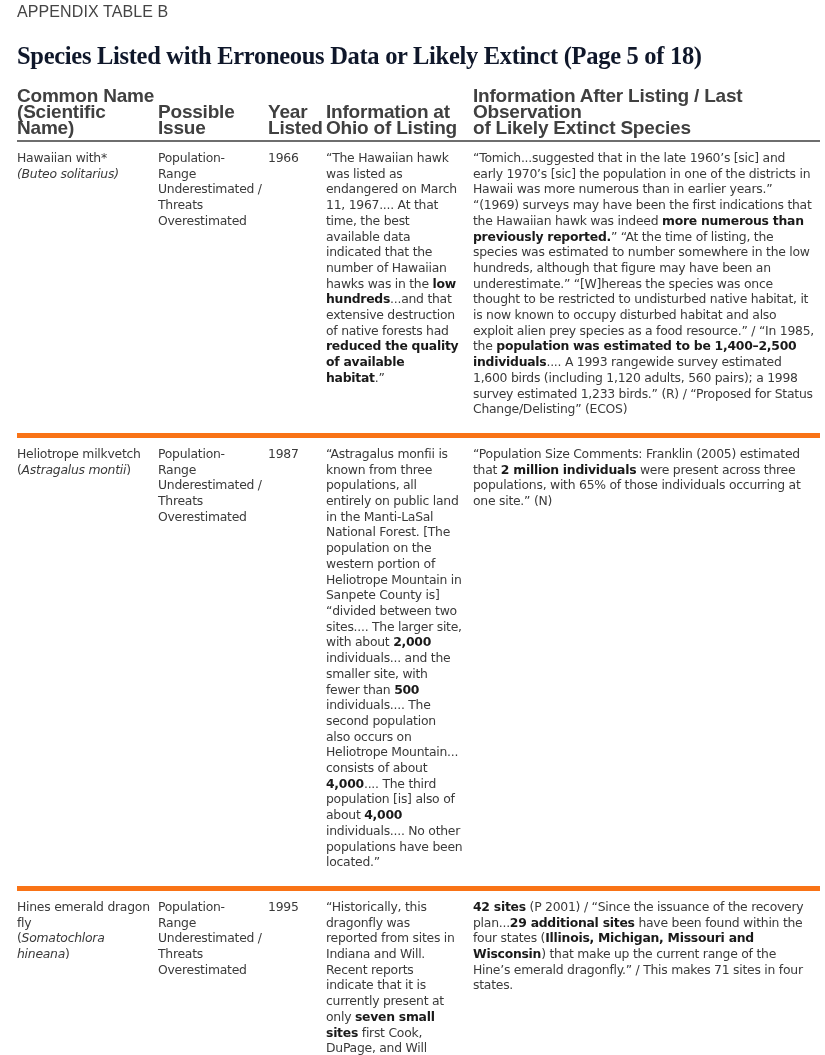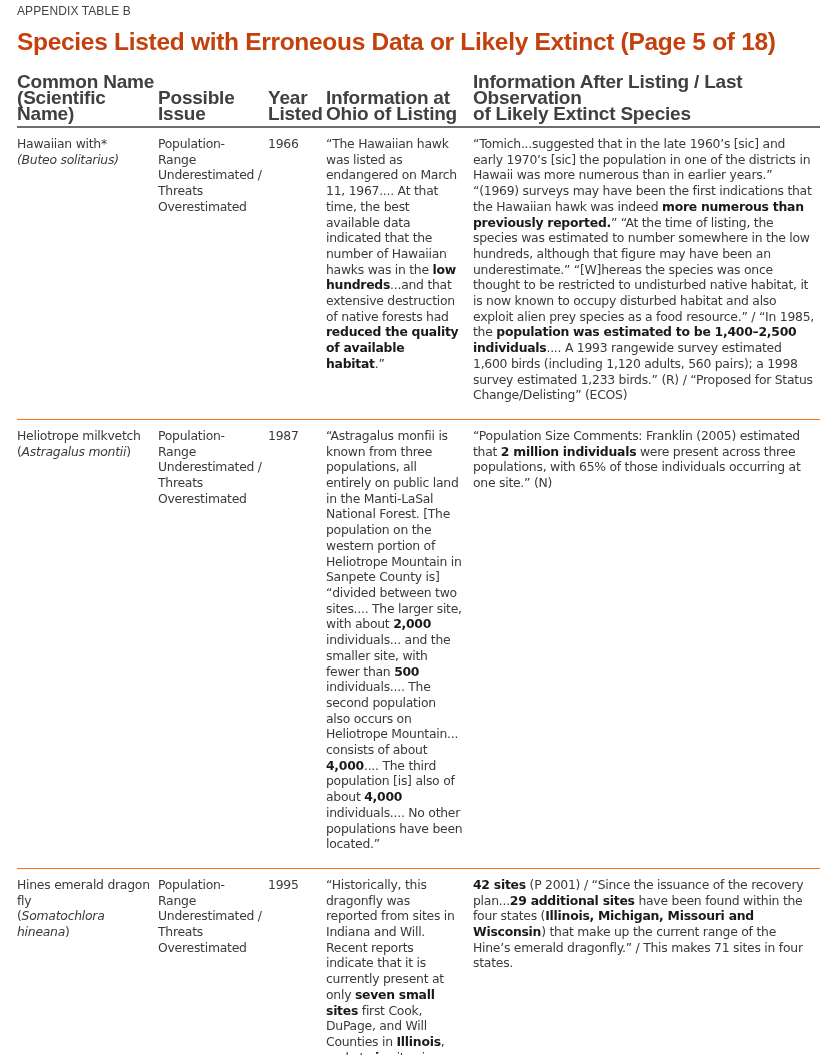--- a/index.html
+++ b/index.html
@@ -4,27 +4,27 @@
 <style>
   html, body { margin: 0; padding: 0; background: #ffffff; }
   body {
     width: 825px; height: 1055px; overflow: hidden;
     font-family: "DejaVu Sans", sans-serif;
     color: #2b2b2b;
   }
   .page { position: relative; padding: 0 0 0 17px; }
   .eyebrow {
     font-family: "Liberation Sans", sans-serif;
-    font-size: 12px; letter-spacing: 0.1px; color: #444;
+    font-size: 16px; letter-spacing: 0.1px; color: #444;
     padding-top: 3px; height: 17px; line-height: 17px;
   }
   .title {
-    font-family: Liberation Sans, sans-serif;
-    font-weight: bold; font-size: 24.5px; color: #c2410c;
-    margin-top: 7px; letter-spacing: -0.3px; line-height: 30px;
+    font-family: Liberation Serif, serif;
+    font-weight: bold; font-size: 24.5px; color: #0f172a;
+    margin-top: 21px; letter-spacing: -0.3px; line-height: 30px;
   }
   table {
     border-collapse: collapse; table-layout: fixed;
     width: 803px; margin-top: 17px;
   }
   col.c1 { width: 141px; }
   col.c2 { width: 110px; }
   col.c3 { width: 58px; }
   col.c4 { width: 147px; }
   col.c5 { width: 347px; }
@@ -33,21 +33,21 @@
     font-weight: bold; font-size: 19px; line-height: 16px;
     color: #404040; text-align: left; vertical-align: bottom;
     padding: 0 0 4px 0; border-bottom: 2px solid #6e6e6e;
     letter-spacing: -0.2px;
   }
   tbody td {
     font-size: 12.4px; line-height: 15.7px; color: #3a3a3a;
     vertical-align: top; padding: 8px 6px 16px 0;
     letter-spacing: -0.25px;
   }
-  tbody tr + tr td { border-top: 1px solid #f97316; }
+  tbody tr + tr td { border-top: 5px solid #f97316; }
   td.c4 { padding-right: 10px; }
   td b { color: #1a1a1a; font-weight: bold; }
   td i { }
 </style>
 </head>
 <body>
 
 <div class="page">
   <div class="eyebrow">APPENDIX TABLE B</div>
   <div class="title">Species Listed with Erroneous Data or Likely Extinct (Page 5 of 18)</div>

